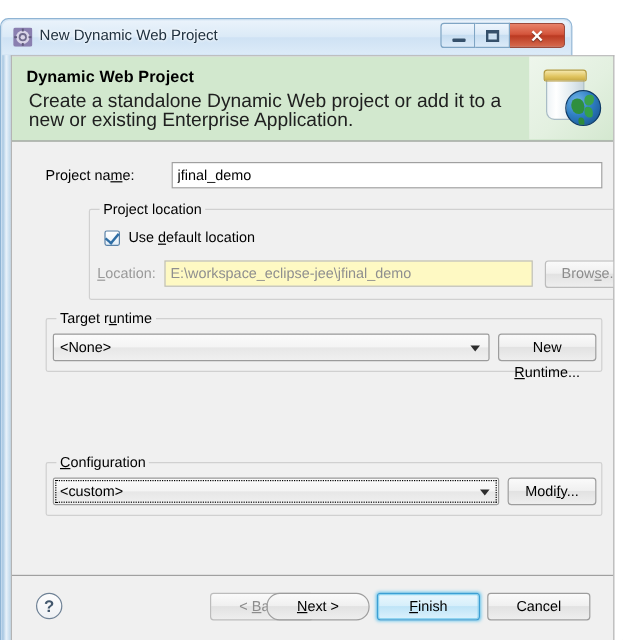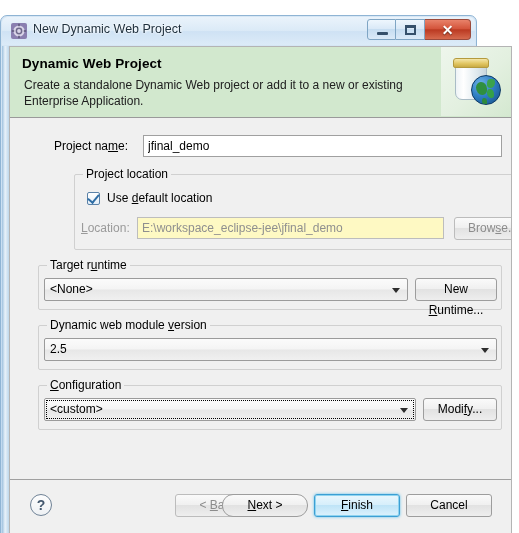--- a/index.html
+++ b/index.html
@@ -141,21 +141,21 @@
     left: 12px; top: 9px;
     font-size: 13.5px;
     font-weight: bold;
     color: #000000;
     letter-spacing: .1px;
   }
   .banner-desc {
     position: absolute;
     left: 14px; top: 30px;
     width: 410px;
-    font-size: 12px;
+    font-size: 16px;
     color: #202020;
     line-height: 16px;
   }
   .banner-image {
     position: absolute;
     right: 0; top: 0;
     width: 70px; height: 69px;
     background: linear-gradient(135deg, #eef6ec 0%, #e3f0e0 55%, #d4e8d0 100%);
   }
   .jar-body {
@@ -390,21 +390,21 @@
       <div class="banner-image">
         <span class="jar-body"></span>
         <span class="jar-lid"></span>
         <span class="globe"></span>
       </div>
     </div>
 
     <div class="form">
 
       <div>
-        <span class="lbl" style="position:absolute; left:28px; top:21px;margin-left:16px;"><span>Project na</span><span class="u">m</span><span>e:</span></span>
+        <span class="lbl" style="position:absolute; left:28px; top:21px;"><span>Project na</span><span class="u">m</span><span>e:</span></span>
         <input class="field" type="text" style="position: absolute; left: 133px; top: 17px; width: 359px;" value="jfinal_demo">
       </div>
 
       <div class="group" style="left:28px; top:56px; width:464px; height:76px;margin-left:36px;">
         <span class="group-title">Project location</span>
 
         <span class="checkbox" style="left:12px; top:17px;">
           <span class="tick"></span>
         </span>
         <span class="lbl" style="position:absolute; left:32px; top:16px;"><span>Use </span><span class="u">d</span><span>efault location</span></span>
@@ -416,27 +416,20 @@
 
       <div class="group" style="left:28px; top:147px; width:464px; height:45px;">
         <span class="group-title"><span>Target r</span><span class="u">u</span><span>ntime</span></span>
         <div class="combo" style="left:5px; top:12px; width:364px;">
           <span>&lt;None&gt;</span>
           <span class="arrow"></span>
         </div>
         <button class="btn" style="left:376px; top:12px; width:82px;"><span>New </span><span class="u">R</span><span>untime...</span></button>
       </div>
 
-      <div class="group" style="left:28px; top:207px; width:464px; height:45px;">
-        <span class="group-title"><span>Dynamic web module </span><span class="u">v</span><span>ersion</span></span>
-        <div class="combo" style="left:5px; top:12px; width:453px;">
-          <span>2.5</span>
-          <span class="arrow"></span>
-        </div>
-      </div>
 
       <div class="group" style="left:28px; top:267px; width:464px; height:45px;">
         <span class="group-title"><span class="u">C</span><span>onfiguration</span></span>
         <div class="combo focused" style="left:5px; top:12px; width:372px;">
           <span>&lt;custom&gt;</span>
           <span class="arrow"></span>
         </div>
         <button class="btn" style="left:384px; top:12px; width:74px;"><span>Modi</span><span class="u">f</span><span>y...</span></button>
       </div>
     </div>

